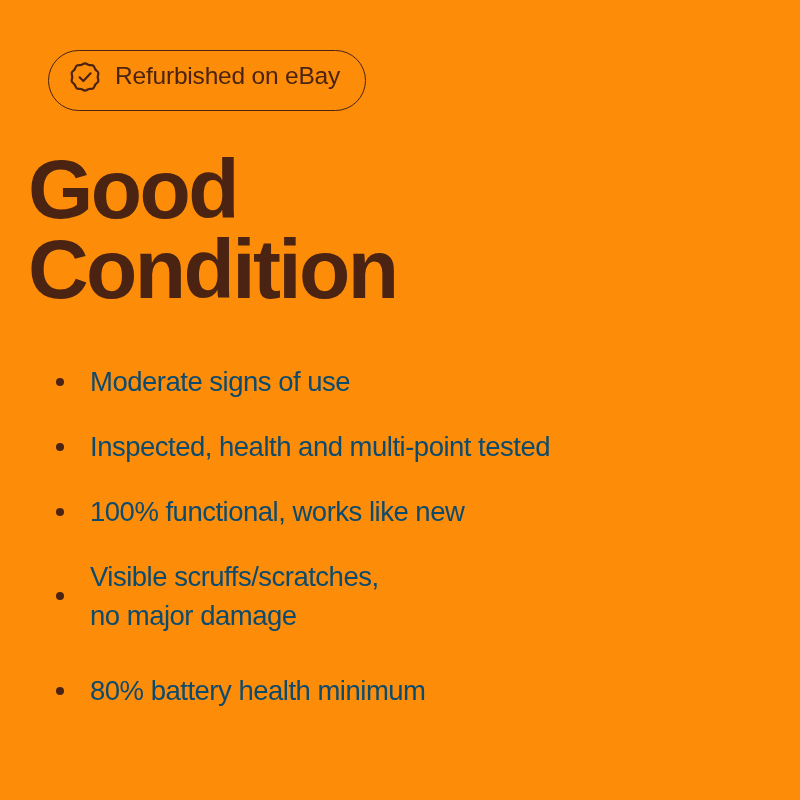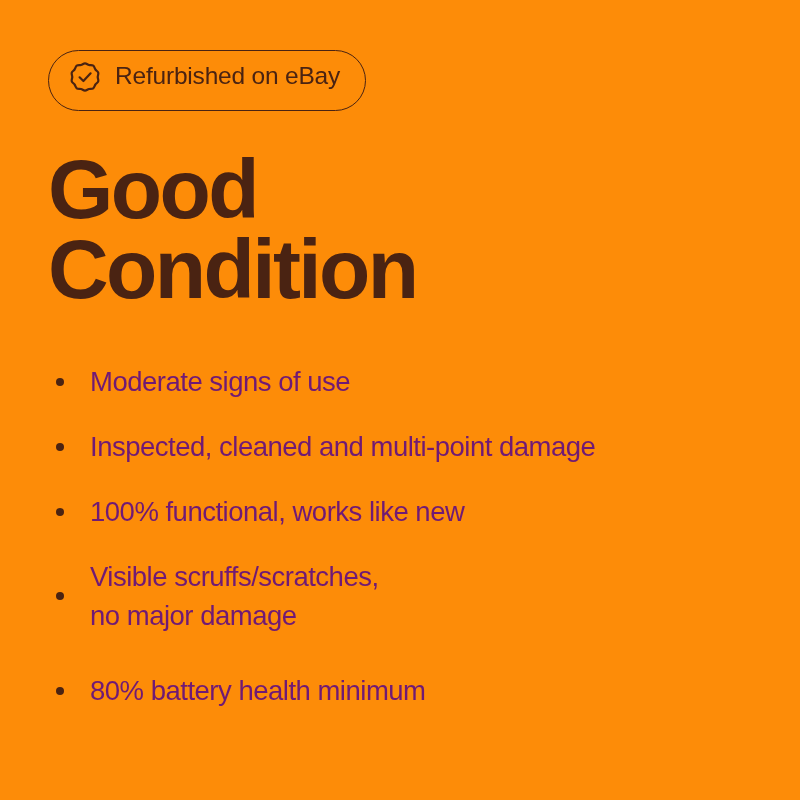--- a/index.html
+++ b/index.html
@@ -46,21 +46,21 @@
     line-height: 1;
     letter-spacing: -0.2px;
     color: #4a2312;
     white-space: nowrap;
     font-weight: 400;
   }
 
   
   #heading {
     position: absolute;
-    left: 48px;
+    left: 28px;
     top: 150px;
     margin: 0;
     color: #4a2312;
     font-size: 84px;
     font-weight: 700;
     line-height: 0.95;
     letter-spacing: -2.6px;
     white-space: pre-line;
   }
 
@@ -70,21 +70,21 @@
     left: 56px;
     top: 362px;
     margin: 0;
     padding: 0;
     list-style: none;
     width: 700px;
   }
   #features li {
     display: flex;
     align-items: center;
-    color: #701a75;
+    color: #0c4a6e;
     font-size: 27.5px;
     letter-spacing: -0.5px;
     margin-bottom: 26px;
   }
   #features li:last-child { margin-bottom: 0; text-align: center; }
   #features .dot {
     flex: 0 0 auto;
     width: 8px;
     height: 8px;
     border-radius: 50%;
@@ -135,21 +135,21 @@
   <h1 id="heading">Good
 Condition</h1>
 
   <ul id="features">
     <li>
       <span class="dot"></span>
       <span class="feature-text">Moderate signs of use</span>
     </li>
     <li>
       <span class="dot"></span>
-      <span class="feature-text">Inspected, cleaned and multi-point damage</span>
+      <span class="feature-text">Inspected, health and multi-point tested</span>
     </li>
     <li>
       <span class="dot"></span>
       <span class="feature-text">100% functional, works like new</span>
     </li>
     <li class="multiline">
       <span class="dot"></span>
       <span class="feature-text">Visible scruffs/scratches,
 no major damage</span>
     </li>

